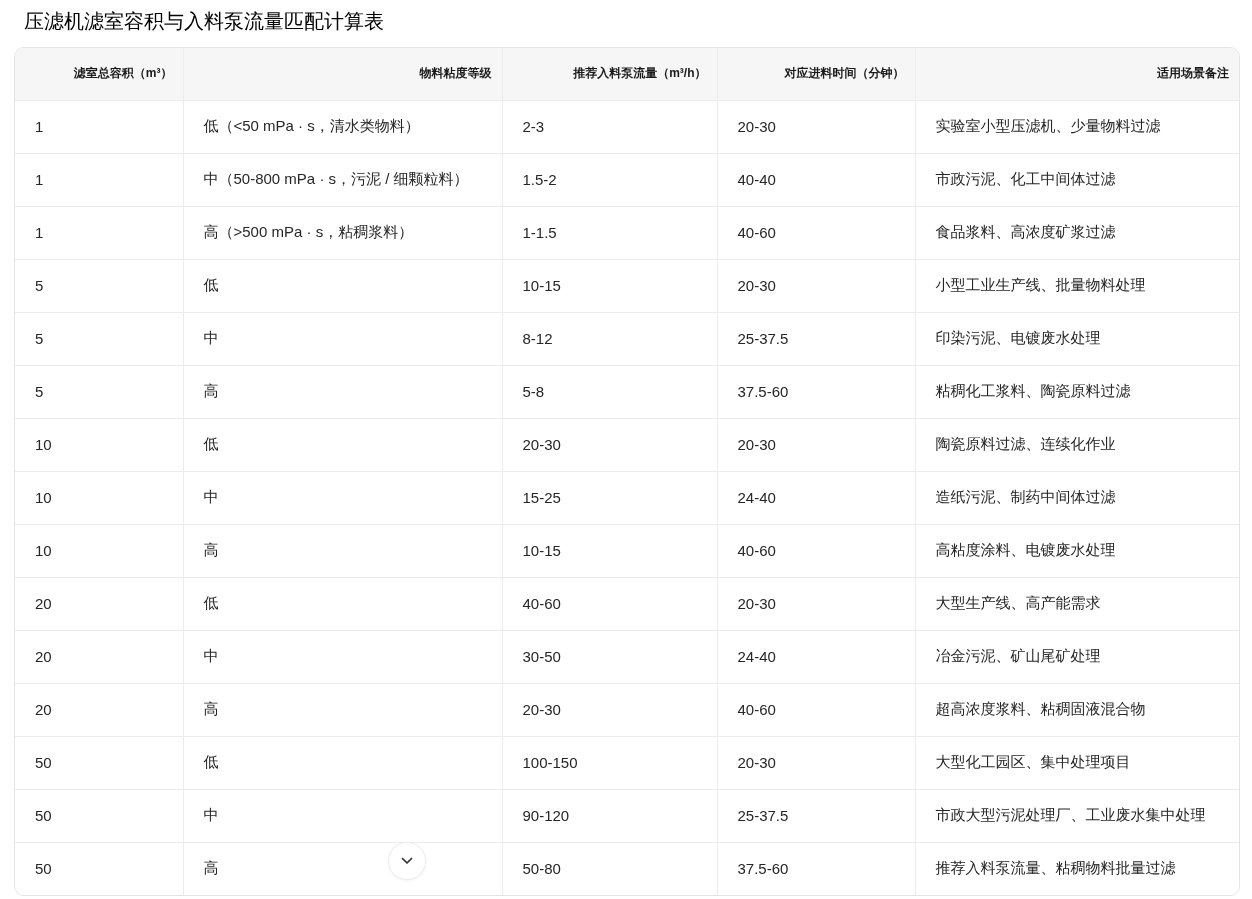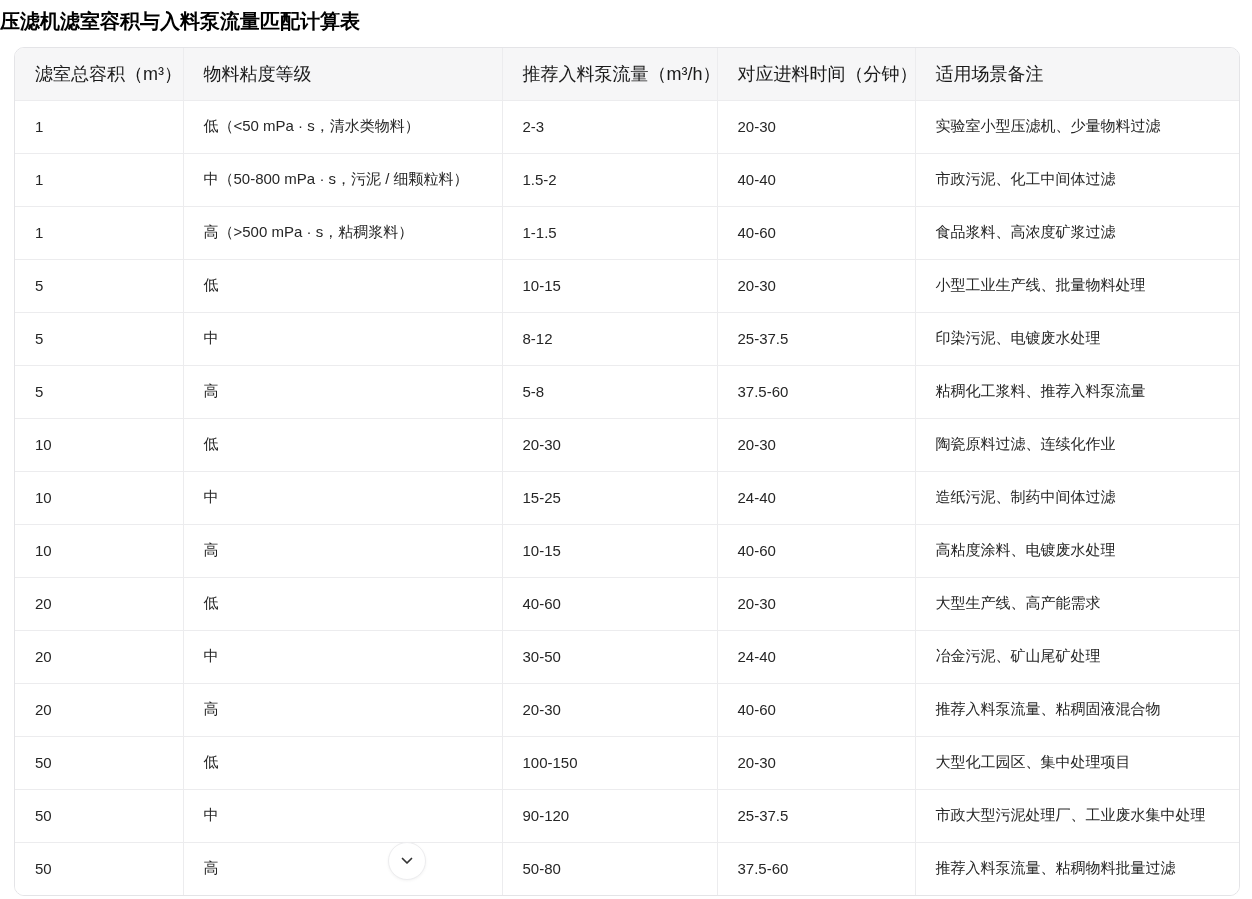--- a/index.html
+++ b/index.html
@@ -12,48 +12,48 @@
   *{box-sizing:border-box;}
   html,body{margin:0;padding:0;}
   body{
     width:1252px;height:899px;
     background:#ffffff;
     font-family:"Liberation Sans","DejaVu Sans",sans-serif;
     color:var(--text);
     overflow:hidden;
   }
   .page-title{
-    margin:8px 0 0 0;
+    margin:8px 0 0 24px;
     font-size:20px;
     line-height:26px;
-    font-weight:700;
+    font-weight:400;
     color:#000;
   }
   .table-wrap{
     position:relative;
     margin:13px 12px 0 14px;
     width:1226px;
     border:1px solid var(--outer);
     border-radius:10px;
     overflow:hidden;
     background:#fff;
   }
   table{
     width:100%;
     border-collapse:collapse;
     table-layout:fixed;
     font-size:15px;
   }
   thead th{
     background:var(--header-bg);
     height:52px;
-    font-weight:400;
-    font-size:18px;
+    font-weight:700;
+    font-size:12px;
     color:var(--heading);
-    text-align:left;
+    text-align:right;
     padding:0 10px 0 20px;
     white-space:nowrap;
     overflow:hidden;
   }
   tbody td{
     height:53px;
     padding:0 10px 0 20px;
     border-top:1px solid var(--line);
     color:var(--text);
     white-space:nowrap;
@@ -138,21 +138,21 @@
           <td>中</td>
           <td>8-12</td>
           <td>25-37.5</td>
           <td>印染污泥、电镀废水处理</td>
         </tr>
         <tr>
           <td>5</td>
           <td>高</td>
           <td>5-8</td>
           <td>37.5-60</td>
-          <td>粘稠化工浆料、推荐入料泵流量</td>
+          <td>粘稠化工浆料、陶瓷原料过滤</td>
         </tr>
         <tr>
           <td>10</td>
           <td>低</td>
           <td>20-30</td>
           <td>20-30</td>
           <td>陶瓷原料过滤、连续化作业</td>
         </tr>
         <tr>
           <td>10</td>
@@ -180,21 +180,21 @@
           <td>中</td>
           <td>30-50</td>
           <td>24-40</td>
           <td>冶金污泥、矿山尾矿处理</td>
         </tr>
         <tr>
           <td>20</td>
           <td>高</td>
           <td>20-30</td>
           <td>40-60</td>
-          <td>推荐入料泵流量、粘稠固液混合物</td>
+          <td>超高浓度浆料、粘稠固液混合物</td>
         </tr>
         <tr>
           <td>50</td>
           <td>低</td>
           <td>100-150</td>
           <td>20-30</td>
           <td>大型化工园区、集中处理项目</td>
         </tr>
         <tr>
           <td>50</td>

